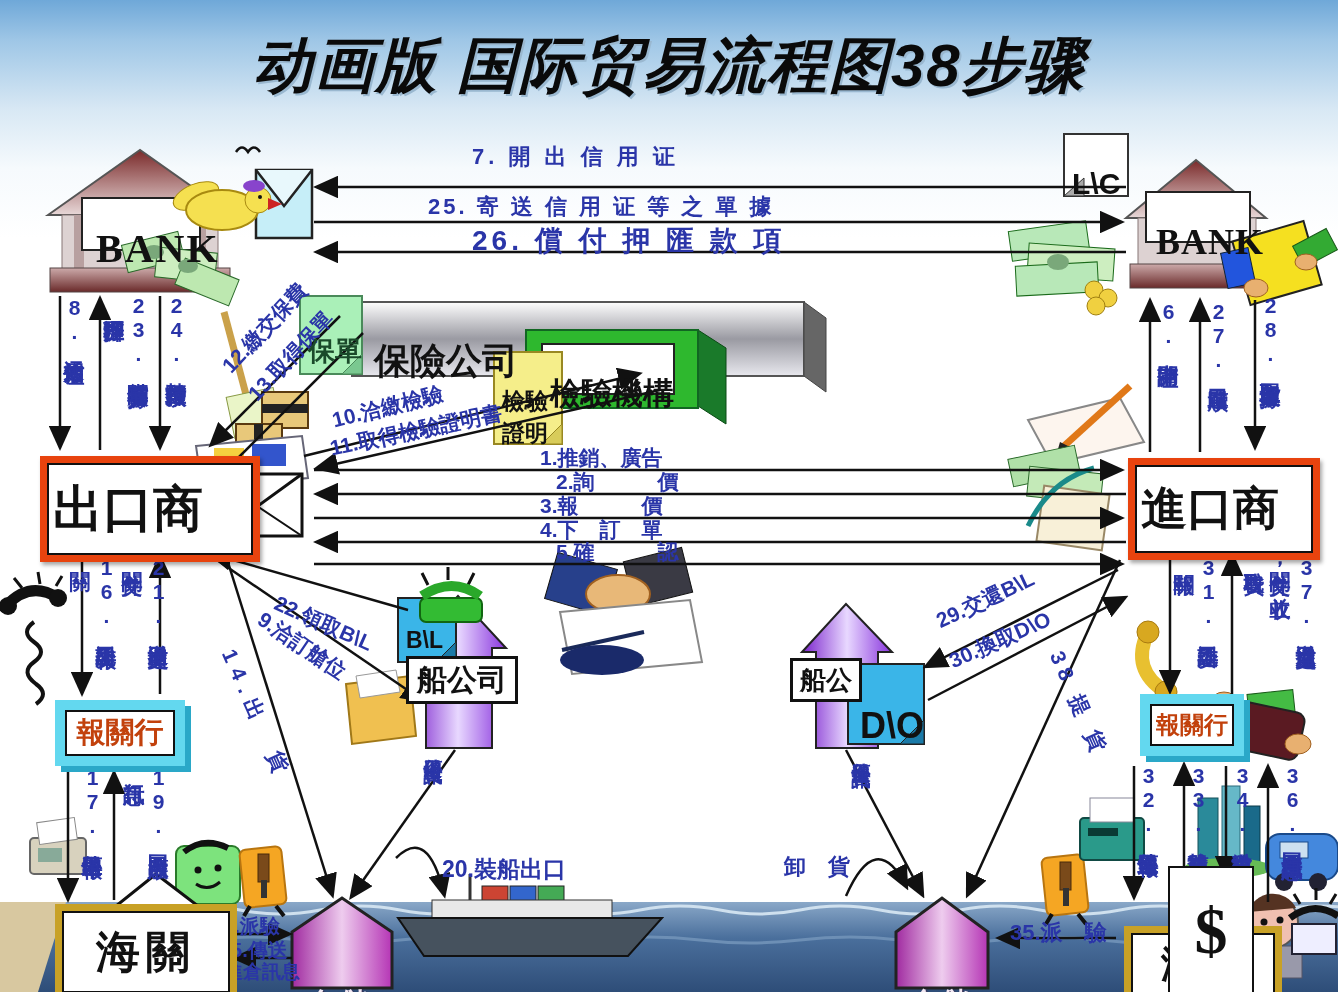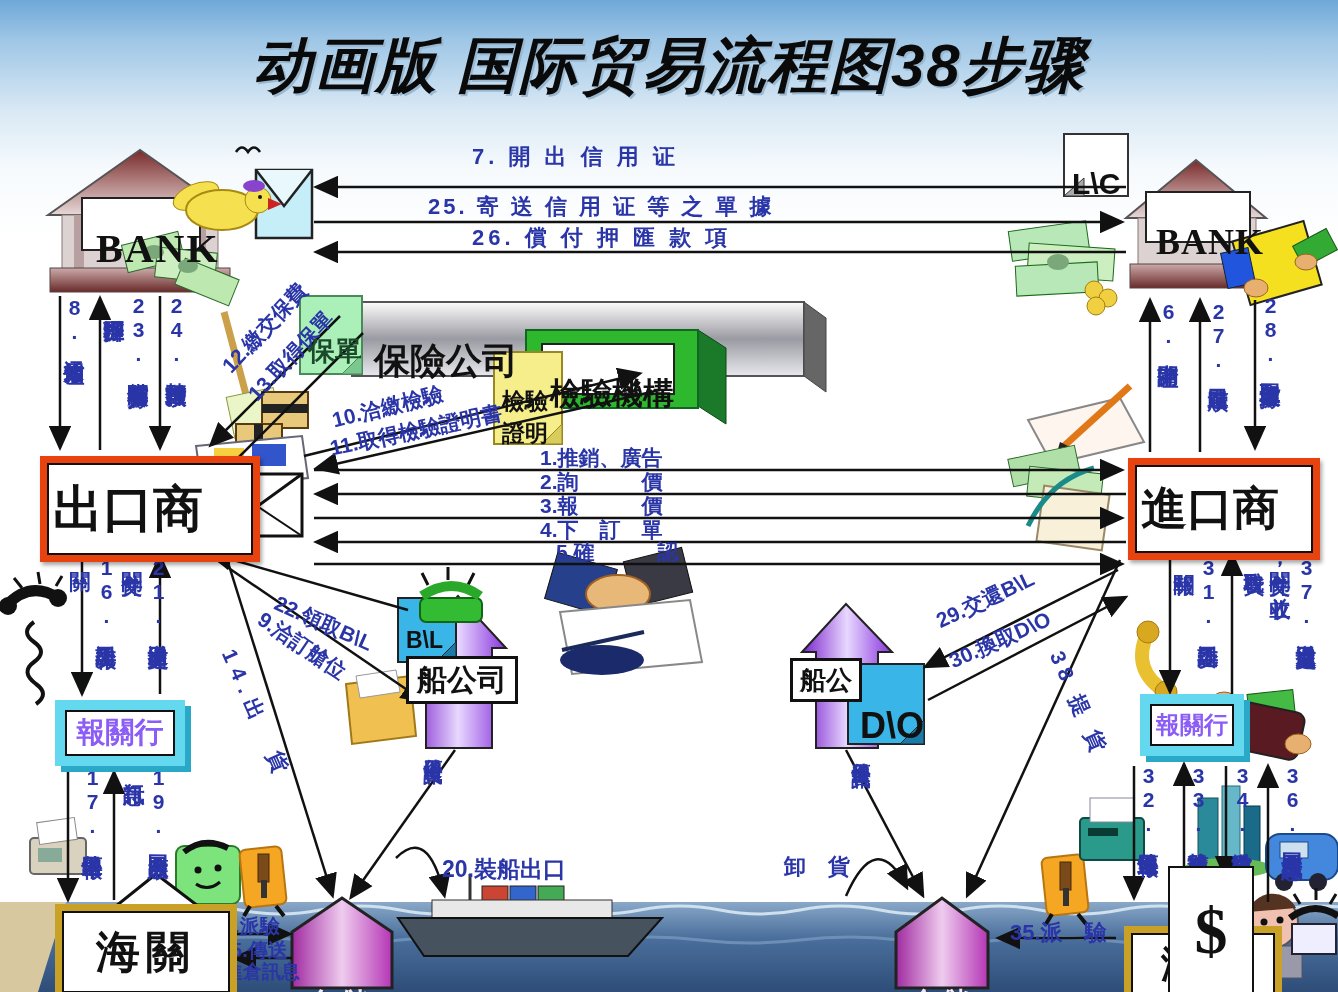--- a/index.html
+++ b/index.html
@@ -8,21 +8,21 @@
     background:linear-gradient(180deg,#6fa8d8 0%,#9ec6e6 4%,#d8e8f4 11%,#f6fafd 17%,#ffffff 24%,#ffffff 100%);}
   #underlay{position:absolute;left:0;top:0;z-index:1;}
   .lbl{position:absolute;color:#2a35a8;font-weight:bold;white-space:nowrap;font-size:21px;line-height:1;z-index:2;}
   .vtext{writing-mode:vertical-rl;text-orientation:upright;letter-spacing:1px;}
   .rot{transform-origin:left top;}
   .title{position:absolute;left:0;top:26px;width:1338px;text-align:center;font-size:60px;font-weight:bold;font-style:italic;color:#0a0a0a;z-index:2;letter-spacing:2px;text-shadow:2px 2px 0 #9ab8d0;}
   .obox{position:absolute;background:#fff;border:7px solid #e8430e;box-shadow:inset 0 0 0 2px #111,2px 3px 4px rgba(0,0,0,.35);display:flex;align-items:center;z-index:2;font-weight:bold;color:#111;font-family:"Liberation Serif",serif;}
   .wbox{position:absolute;background:#fff;border:3px solid #111;display:flex;align-items:center;justify-content:center;font-weight:bold;color:#111;z-index:2;}
   .gbox{position:absolute;background:#fff;border:7px solid #c8a126;box-shadow:inset 0 0 0 2px #111;display:flex;align-items:center;justify-content:center;font-weight:bold;color:#111;z-index:2;font-family:"Liberation Serif",serif;}
   .cyan3d{position:absolute;background:#63d8ef;box-shadow:6px 6px 0 #2aa8c8;z-index:2;}
-  .cyan3d .inner{position:absolute;left:10px;top:10px;right:10px;bottom:10px;background:#fff;border:2px solid #111;display:flex;align-items:center;justify-content:center;font-weight:bold;color:#8b5cf6;}
+  .cyan3d .inner{position:absolute;left:10px;top:10px;right:10px;bottom:10px;background:#fff;border:2px solid #111;display:flex;align-items:center;justify-content:center;font-weight:bold;color:#c2410c;}
   .flat{position:absolute;font-weight:bold;color:#111;z-index:2;white-space:nowrap;margin-top:21px;}
   .whlbl{position:absolute;font-weight:bold;color:#f3e9f3;text-shadow:1px 1px 2px #3a1a3a;z-index:2;margin-top:48px;}
   .doc${font-family:"Liberation Serif",serif;}
 </style>
 </head>
 <body>
 
 <div id="stage">
 
 <svg id="underlay" width="1338" height="992">
@@ -357,24 +357,24 @@
 </svg>
 
 <div class="title">动画版 国际贸易流程图38步骤</div>
 
 <div class="flat" style="left:96px;top:204px;font-size:40px;font-family:'Liberation Serif',serif;letter-spacing:2px;">BANK</div>
 <div class="flat" style="left:1156px;top:200px;font-size:36px;font-family:'Liberation Serif',serif;letter-spacing:1px;">BANK</div>
 <div class="flat" style="left:1072px;top:146px;font-size:30px;">L\C</div>
 
 <div class="lbl" style="left:472px;top:146px;font-size:22px;letter-spacing:4px;">7. 開 出 信 用 证</div>
 <div class="lbl" style="left:428px;top:196px;font-size:22px;letter-spacing:3px;">25. 寄 送 信 用 证 等 之 單 據</div>
-<div class="lbl" style="left:472px;top:227px;font-size:22px;letter-spacing:4px;">26. 償 付 押 匯 款 項</div>
+<div class="lbl" style="left:472px;top:227px;font-size:28px;letter-spacing:4px;">26. 償 付 押 匯 款 項</div>
 
 <div class="lbl" style="left:540px;top:447px;">1.推銷、廣告</div>
-<div class="lbl" style="left:540px;top:471px;">2.詢　　　價</div>
+<div class="lbl" style="left:556px;top:471px;">2.詢　　　價</div>
 <div class="lbl" style="left:540px;top:495px;">3.報　　　價</div>
 <div class="lbl" style="left:540px;top:519px;">4.下　訂　單</div>
 <div class="lbl" style="left:540px;top:541px;margin-left:16px;">5.確　　　認</div>
 
 <div class="lbl vtext" style="left:64px;top:296px;">8.通知信用证</div>
 <div class="lbl vtext" style="left:104px;top:302px;">辦理押匯</div>
 <div class="lbl vtext" style="left:128px;top:294px;">23.備妥有關單據</div>
 <div class="lbl vtext" style="left:166px;top:294px;">24.墊付押匯款項</div>
 
 <div class="lbl vtext" style="left:1158px;top:300px;">6.申請開证</div>

